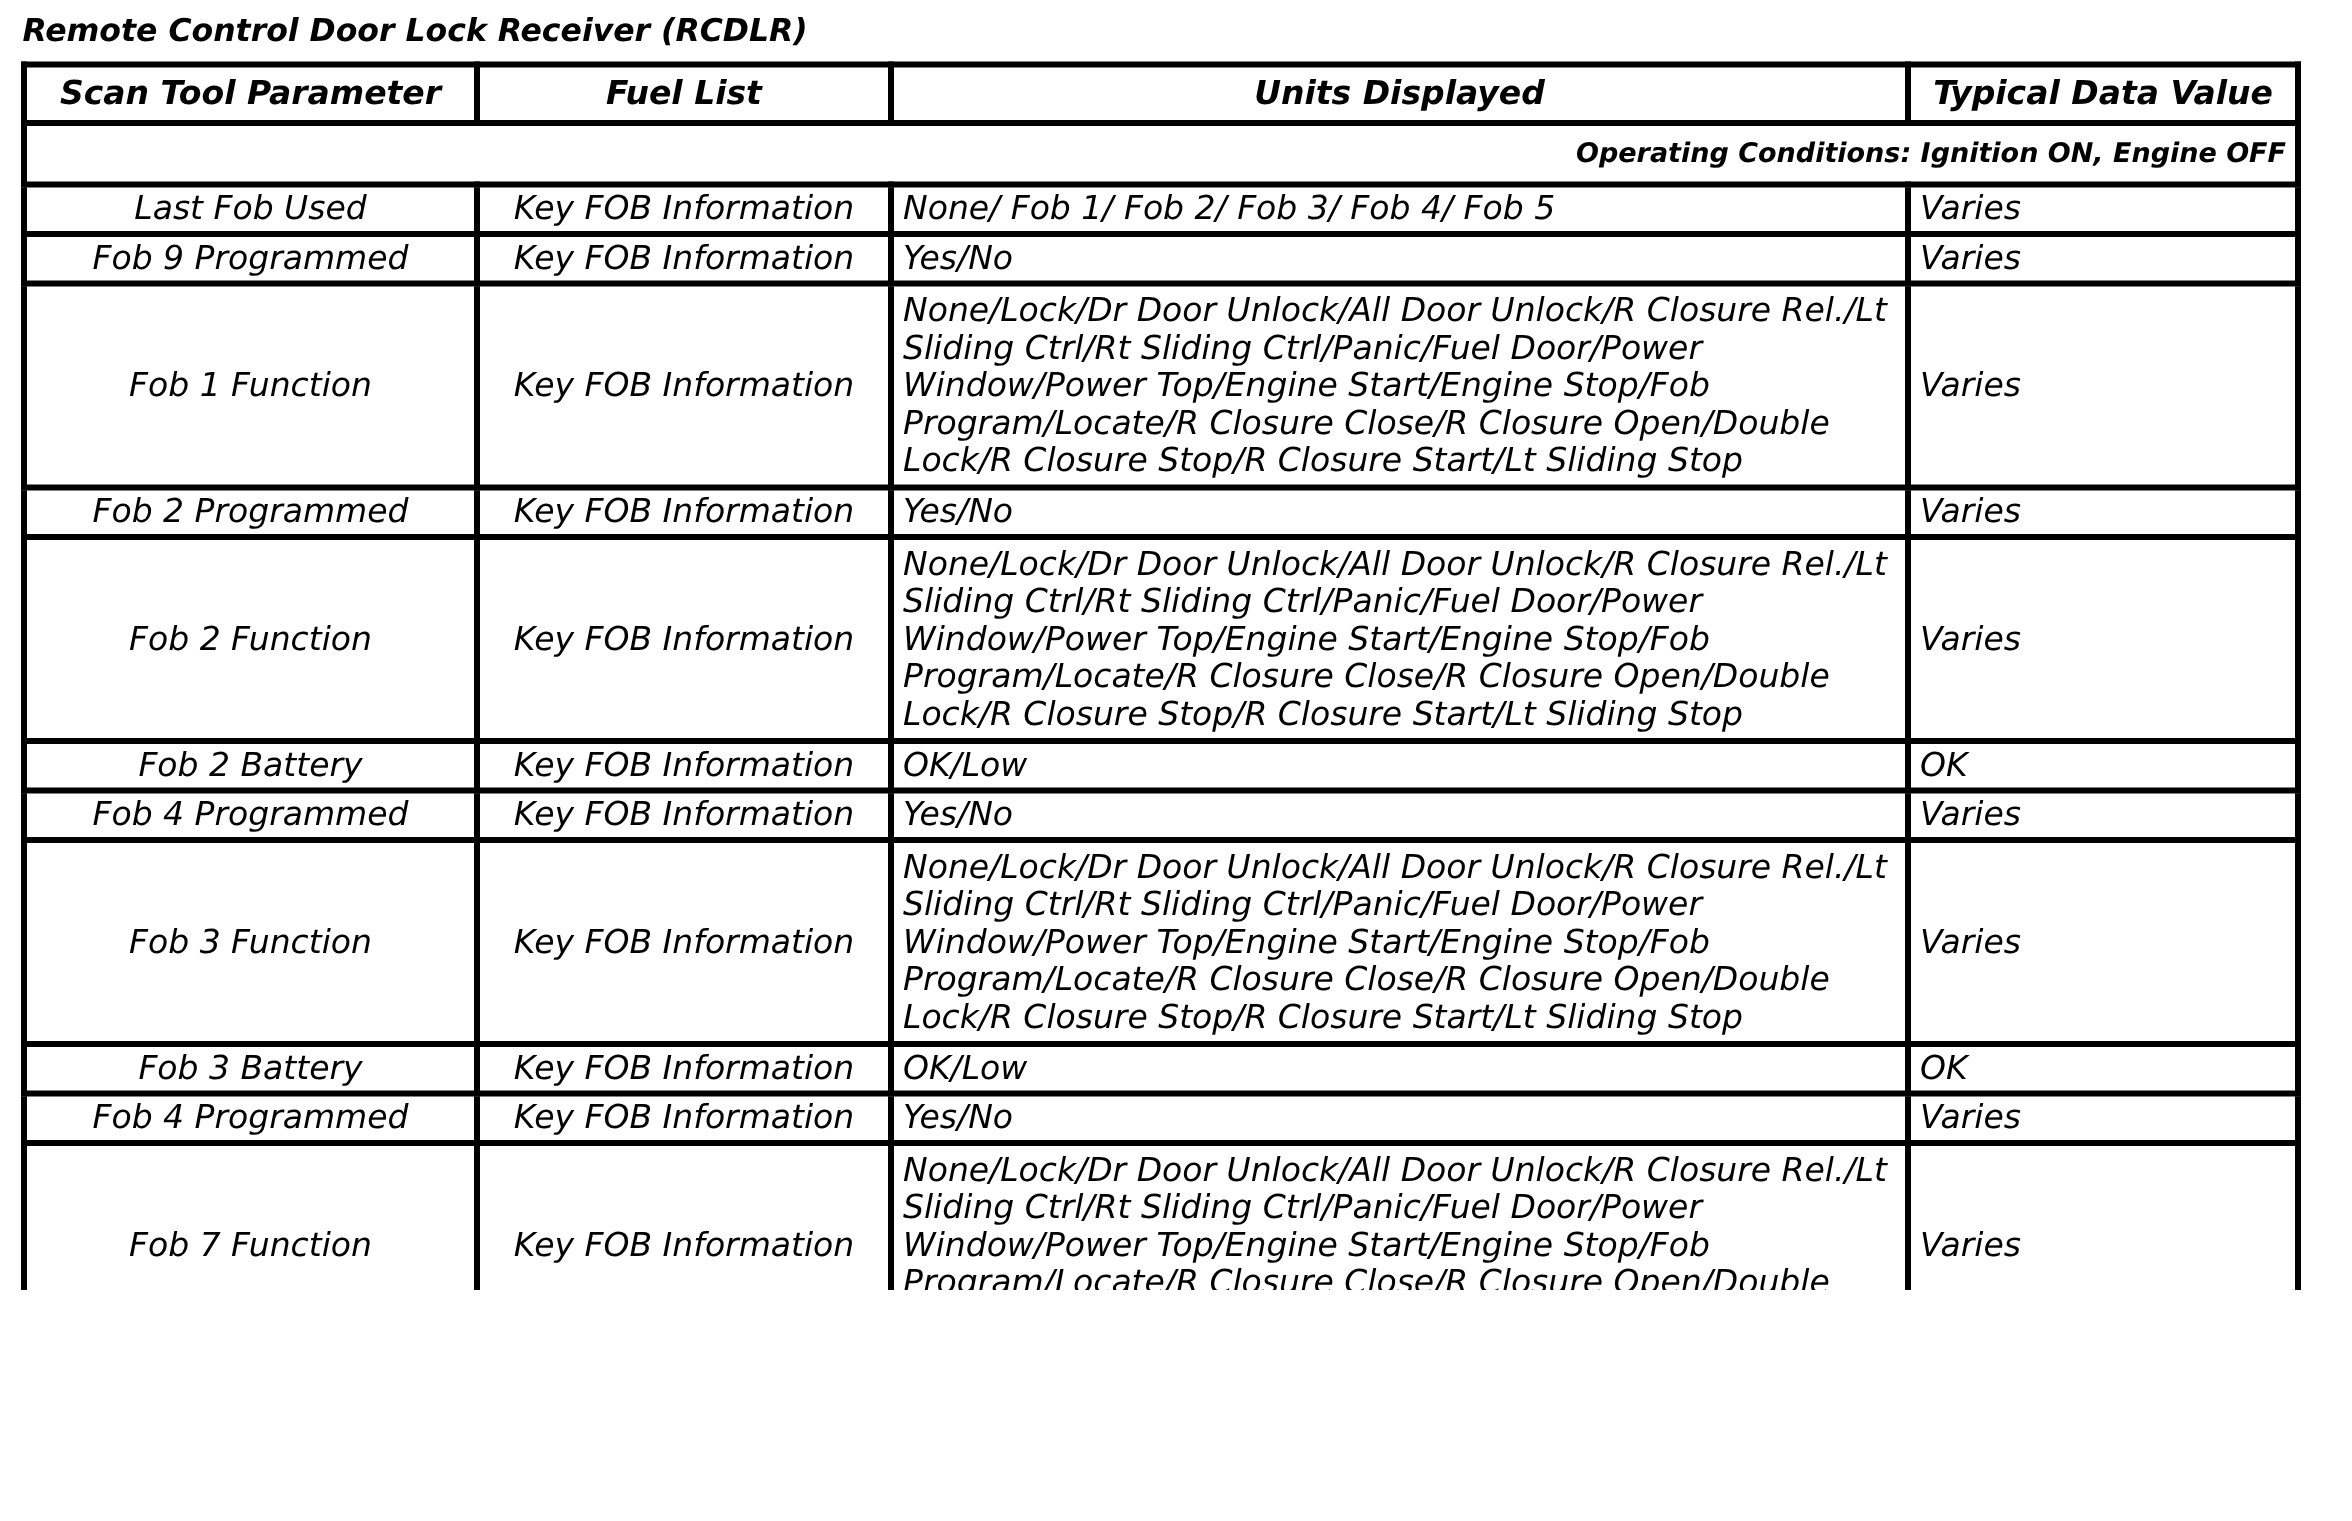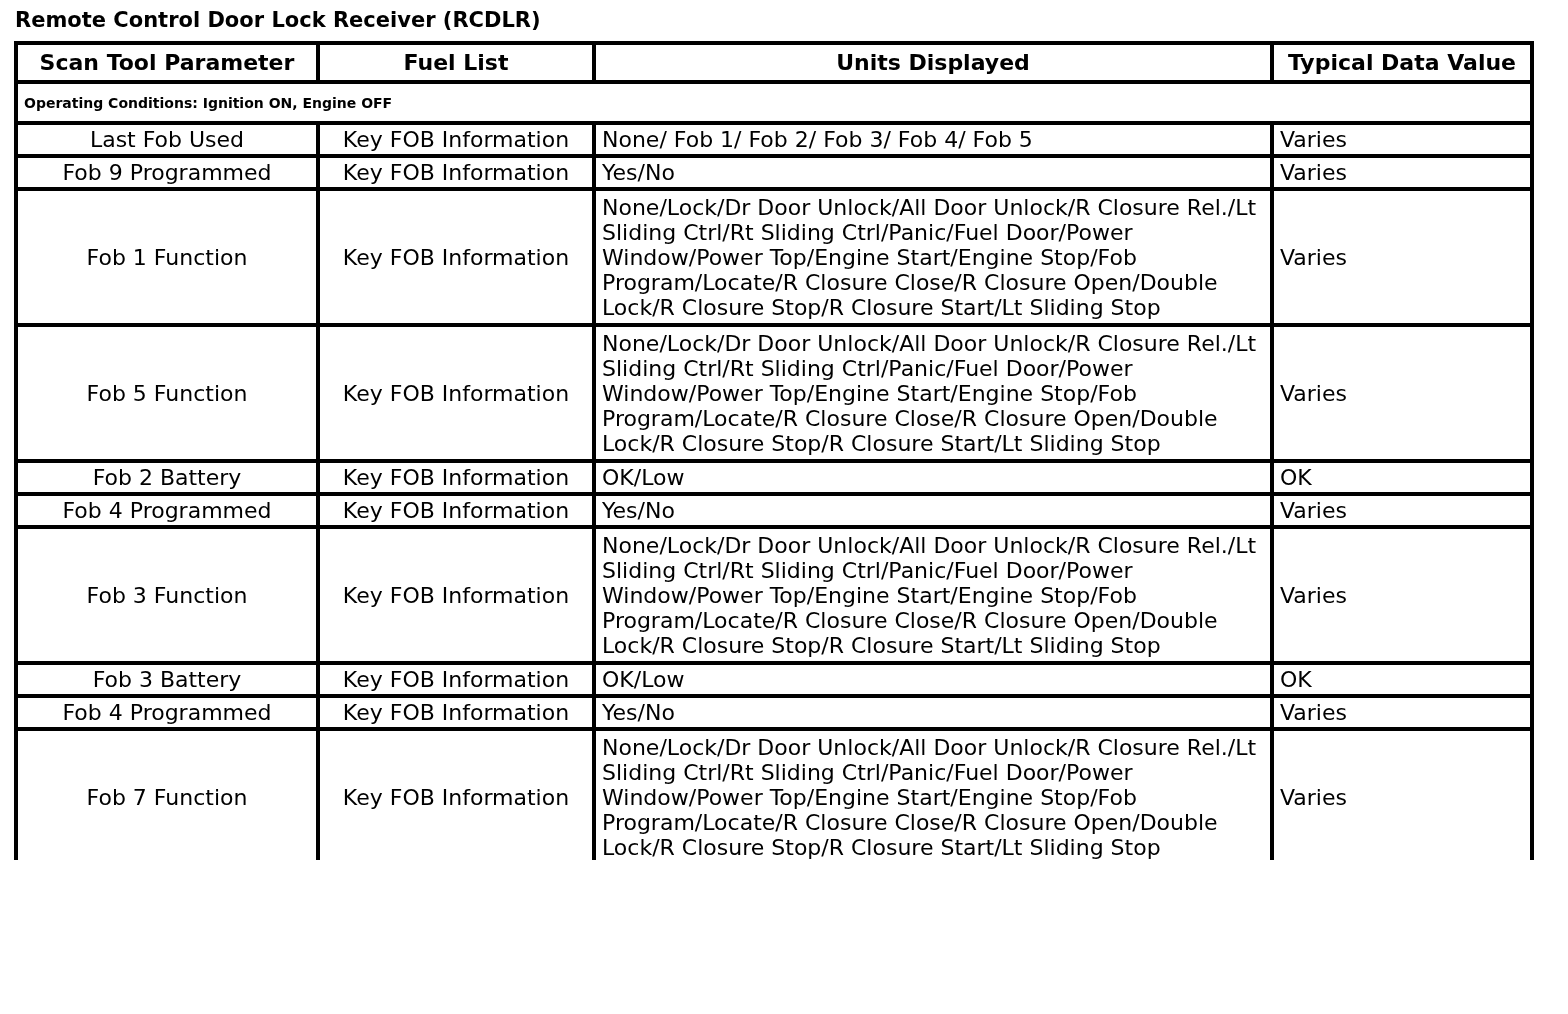--- a/index.html
+++ b/index.html
@@ -9,20 +9,21 @@
     color: #000000;
     font-family: "DejaVu Sans", "Liberation Sans", sans-serif;
   }
   .page {
     width: 1568px;
     height: 860px;
     box-sizing: border-box;
     padding: 8px 14px 0 14px;
     background: #ffffff;
     overflow: hidden;
+    font-style: italic;
   }
   .page-title {
     font-size: 21px;
     font-weight: bold;
     margin: 0 0 9px 1px;
     letter-spacing: 0px;
   }
   table.rcdlr {
     border-collapse: collapse;
     table-layout: fixed;
@@ -37,23 +38,23 @@
     overflow: hidden;
   }
   tr.header-row th {
     font-weight: bold;
     text-align: center;
     height: 31px;
     padding: 2px 4px;
   }
   tr.op-row td {
     font-weight: bold;
-    text-align: left;
+    text-align: right;
     height: 33px;
-    font-size: 14px;
+    font-size: 18px;
   }
   td.cell-param,
   td.cell-datalist {
     text-align: center;
     padding-left: 7px;
   }
   td.cell-units,
   td.cell-typical {
     text-align: left;
   }
@@ -115,22 +116,30 @@
           <td class="cell-typical">Varies</td>
         </tr>
         <tr class="data-row tall">
           <td class="cell-param">Fob 1 Function</td>
           <td class="cell-datalist">Key FOB Information</td>
           <td class="cell-units">
             <div class="units-inner">None/Lock/Dr Door Unlock/All Door Unlock/R Closure Rel./Lt Sliding Ctrl/Rt Sliding Ctrl/Panic/Fuel Door/Power Window/Power Top/Engine Start/Engine Stop/Fob Program/Locate/R Closure Close/R Closure Open/Double Lock/R Closure Stop/R Closure Start/Lt Sliding Stop</div>
           </td>
           <td class="cell-typical">Varies</td>
         </tr>
-        <tr class="data-row tall">
-          <td class="cell-param">Fob 5 Function</td>
+        <tr class="data-row">
+          <td class="cell-param">Fob 2 Programmed</td>
+          <td class="cell-datalist">Key FOB Information</td>
+          <td class="cell-units">
+            <div class="units-inner">Yes/No</div>
+          </td>
+          <td class="cell-typical">Varies</td>
+        </tr>
+        <tr class="data-row tall">
+          <td class="cell-param">Fob 2 Function</td>
           <td class="cell-datalist">Key FOB Information</td>
           <td class="cell-units">
             <div class="units-inner">None/Lock/Dr Door Unlock/All Door Unlock/R Closure Rel./Lt Sliding Ctrl/Rt Sliding Ctrl/Panic/Fuel Door/Power Window/Power Top/Engine Start/Engine Stop/Fob Program/Locate/R Closure Close/R Closure Open/Double Lock/R Closure Stop/R Closure Start/Lt Sliding Stop</div>
           </td>
           <td class="cell-typical">Varies</td>
         </tr>
         <tr class="data-row">
           <td class="cell-param">Fob 2 Battery</td>
           <td class="cell-datalist">Key FOB Information</td>
           <td class="cell-units">

